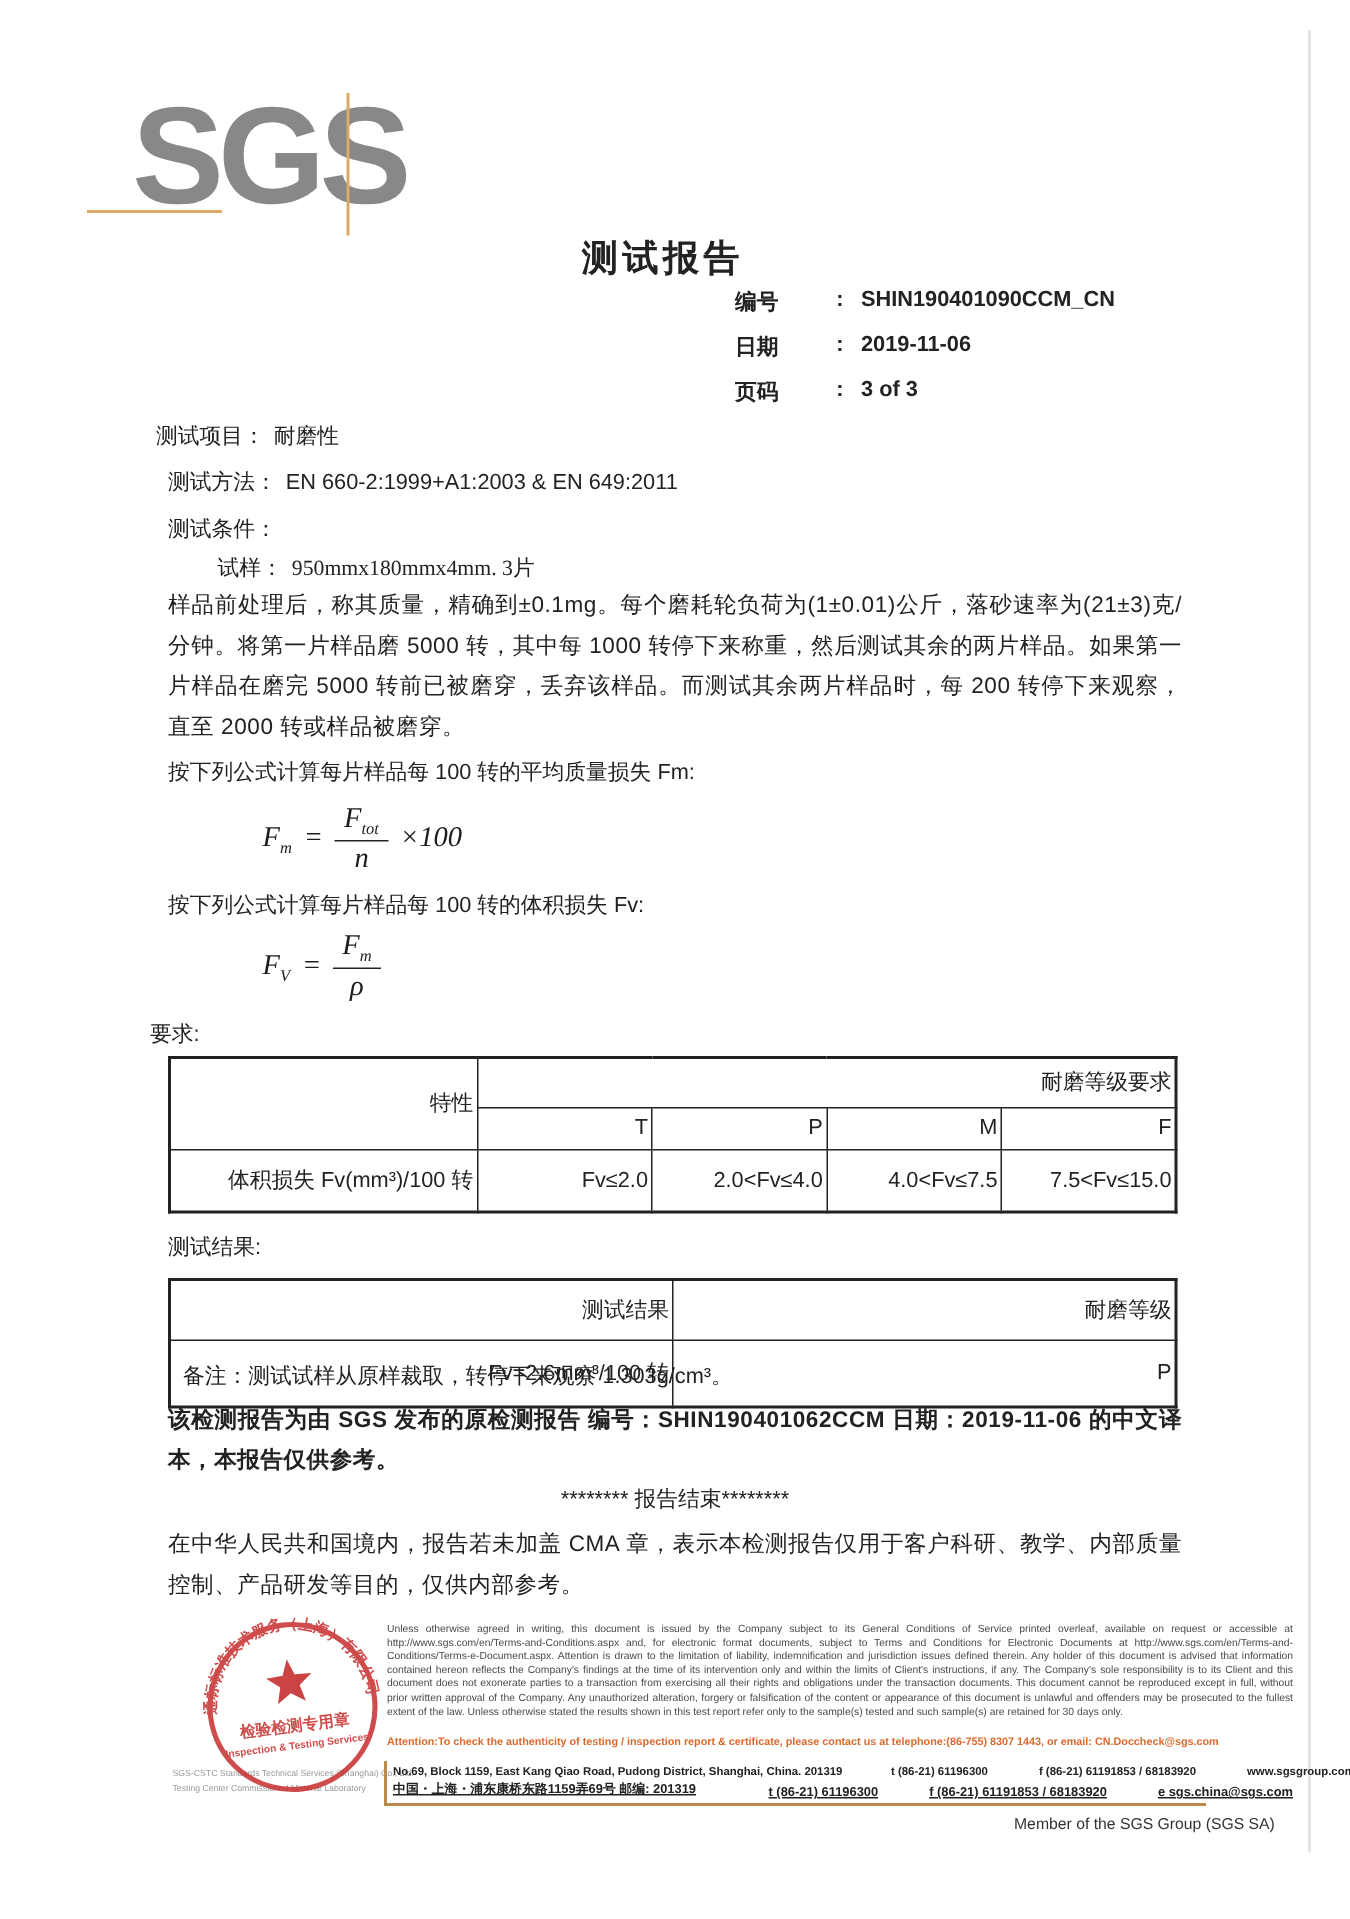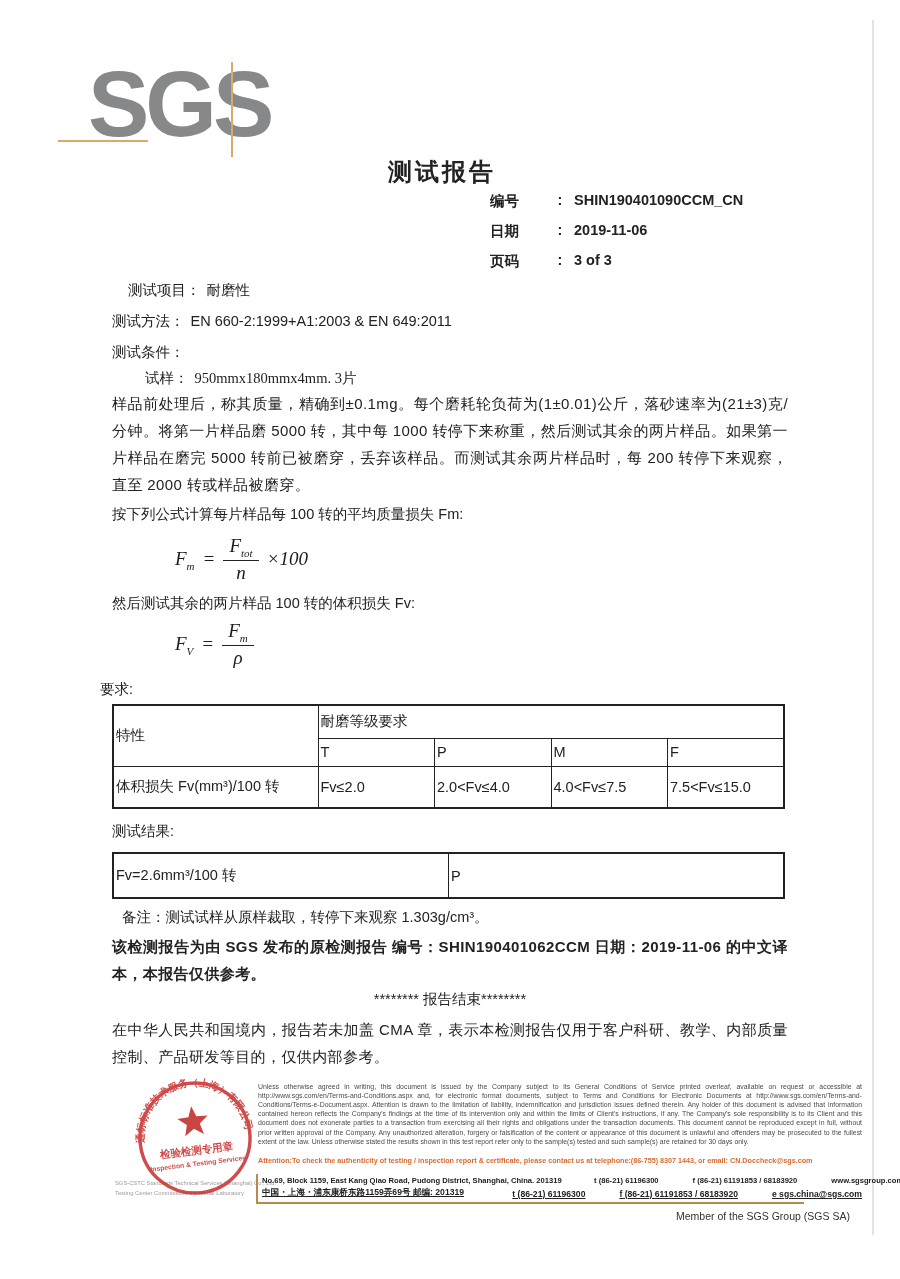--- a/index.html
+++ b/index.html
@@ -28,21 +28,21 @@
   
   .formula { font-family:"Liberation Serif","DejaVu Serif",serif; font-style:italic; font-size:19px; color:#1c1c1c; display:flex; align-items:center; gap:8px; }
   .formula sub { font-size:11px; }
   .frac { display:inline-flex; flex-direction:column; align-items:center; vertical-align:middle; }
   .frac .num { padding:0 6px 1px 6px; border-bottom:1.5px solid #222; }
   .frac .den { padding-top:1px; }
   .formula .suffix { font-style:italic; }
 
   
   table { border-collapse:collapse; width:673px; table-layout:fixed; }
-  td { border:1px solid #222; text-align:left; font-size:14.5px; color:#222; padding:4px 2px;margin-left:44px; }
+  td { border:1px solid #222; text-align:right; font-size:14.5px; color:#222; padding:4px 2px;margin-left:44px; }
   .tbl-outer { border:2px solid #222; }
   .req-c1 { width:205px; }
   .req-r1 td { height:33px; }
   .req-r2 td { height:28px; }
   .req-r3 td { height:42px; }
   .res-r1 td { height:40px; }
   .res-r2 td { height:45px; }
 
   .center-line { text-align:center; font-size:14.5px; color:#222; }
 
@@ -84,21 +84,21 @@
       <span class="meta-colon">:</span>
       <span class="meta-value">2019-11-06</span>
     </div>
     <div class="meta-row">
       <span class="meta-label">页码</span>
       <span class="meta-colon">:</span>
       <span class="meta-value">3 of 3</span>
     </div>
   </div>
 
-  <div class="abs line" style="left:128px; top:281px;">
+  <div class="abs line" style="left:104px; top:281px;">
     <span>测试项目：</span><span class="val">耐磨性</span>
   </div>
   <div class="abs line" style="left:112px; top:312px;">
     <span>测试方法：</span><span class="val">EN 660-2:1999+A1:2003 &amp; EN 649:2011</span>
   </div>
   <div class="abs line" style="left:112px; top:343px;">
     <span>测试条件：</span>
   </div>
   <div class="abs line" style="left:145px; top:369px;">
     <span>试样：</span><span class="val serif-nums">950mmx180mmx4mm. 3片</span>
@@ -110,21 +110,21 @@
   <div class="abs formula" style="left:175px; top:535px;">
     <span><span>F</span><sub>m</sub></span>
     <span>=</span>
     <span class="frac">
       <span class="num"><span>F</span><sub>tot</sub></span>
       <span class="den">n</span>
     </span>
     <span class="suffix">×100</span>
   </div>
 
-  <div class="abs line" style="left:112px; top:594px;">然后测试其余的两片样品 100 转的体积损失 Fv:</div>
+  <div class="abs line" style="left:112px; top:594px;">按下列公式计算每片样品每 100 转的体积损失 Fv:</div>
   <div class="abs formula" style="left:175px; top:620px;">
     <span><span>F</span><sub>V</sub></span>
     <span>=</span>
     <span class="frac">
       <span class="num"><span>F</span><sub>m</sub></span>
       <span class="den">ρ</span>
     </span>
   </div>
 
   <div class="abs line" style="left:100px; top:680px;">要求:</div>
@@ -146,20 +146,24 @@
       <td>2.0&lt;Fv≤4.0</td>
       <td>4.0&lt;Fv≤7.5</td>
       <td>7.5&lt;Fv≤15.0</td>
     </tr>
   </tbody>
     </table>
 
   <div class="abs line" style="left:112px; top:822px;">测试结果:</div>
   <table class="abs tbl-outer" style="left:112px; top:852px;">
     <tbody>
+        <tr class="res-r1">
+      <td>测试结果</td>
+      <td>耐磨等级</td>
+    </tr>
     <tr class="res-r2">
       <td>Fv=2.6mm³/100 转</td>
       <td>P</td>
     </tr>
   </tbody>
     </table>
 
   <div class="abs line" style="left:122px; top:908px;">备注：测试试样从原样裁取，转停下来观察 1.303g/cm³。</div>
   <div class="abs para" style="left:112px; top:933px; width:676px;font-weight:bold;">该检测报告为由 SGS 发布的原检测报告 编号：SHIN190401062CCM 日期：2019-11-06 的中文译本，本报告仅供参考。</div>
   <div class="abs para" style="left:112px; top:1016px; width:676px;">在中华人民共和国境内，报告若未加盖 CMA 章，表示本检测报告仅用于客户科研、教学、内部质量控制、产品研发等目的，仅供内部参考。</div>

